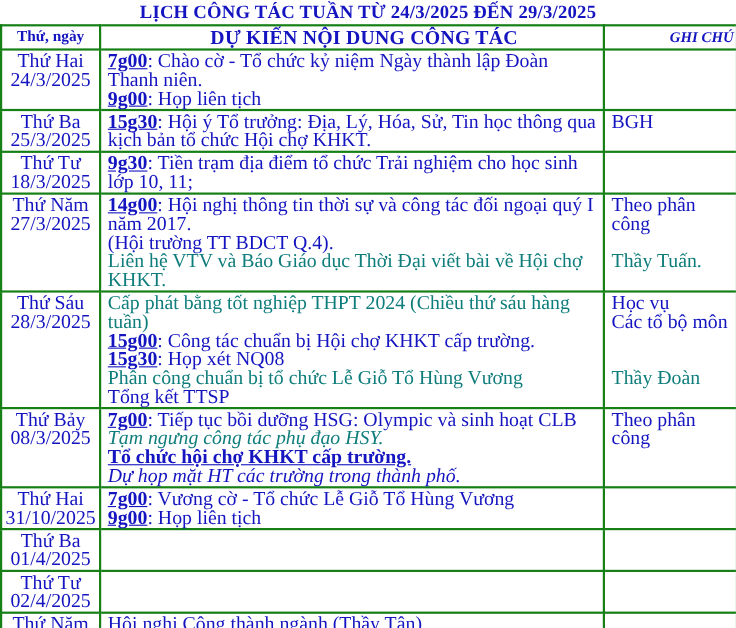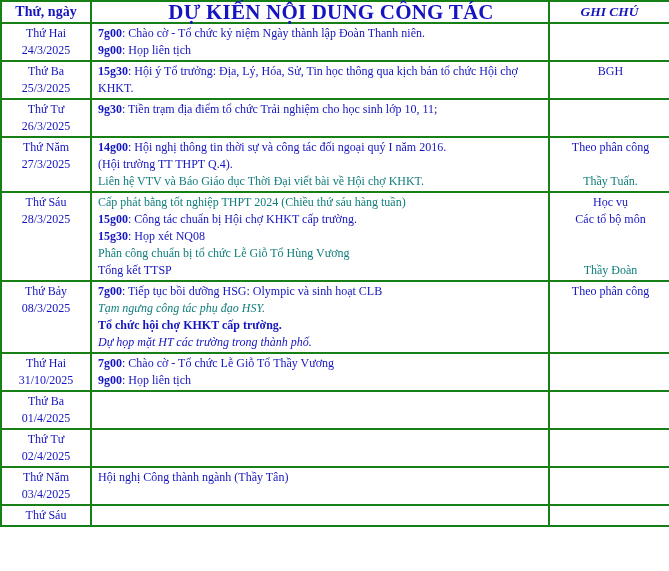--- a/index.html
+++ b/index.html
@@ -13,35 +13,36 @@
   body{margin:0;background:var(--bg);font-family:"Liberation Serif","DejaVu Serif",serif;}
   .page{width:669px;background:var(--bg);}
   .title{
     text-align:center;font-weight:bold;font-size:17px;line-height:20px;
     color:var(--titlec);padding:1px 0 1px 0;letter-spacing:0.2px;
   }
   table.schedule{border-collapse:collapse;width:669px;table-layout:fixed;}
   th,td{border:2px solid var(--green);vertical-align:top;}
   th{color:var(--blue);padding:1px 2px;line-height:18px;}
   th.day-col{font-size:14px;font-weight:bold;}
-  th.content-col{font-size:21px;font-weight:bold;letter-spacing:0.2px;padding-left:24px;}
-  th.note-col{font-size:13.5px;font-weight:bold;font-style:italic;}
-  td.cell{font-size:12px;color:var(--blue);border-radius:10px;}
+  th.content-col{font-size:18px;font-weight:bold;letter-spacing:0.2px;padding-left:24px;}
+  th.note-col{font-size:13.5px;font-weight:bold;font-style:italic;text-align:right;}
+  td.cell{font-size:18px;color:var(--blue);border-radius:10px;}
   td.day{text-align:center;padding:1px 2px;}
   td.content{padding:1px 4px 1px 6px;}
-  td.note{padding:1px 4px 1px 6px;text-align:center;}
+  td.note{padding:1px 4px 1px 6px;}
   .line{line-height:17px;min-height:17px;}
-  .b{font-weight:bold;}
+  .b{font-weight:bold;text-decoration:underline;}
   .i{font-style:italic;}
   .teal{color:var(--teal);}
 </style>
 </head>
 <body>
 
 <div class="page">
+  <div class="title">LỊCH CÔNG TÁC TUẦN TỪ 24/3/2025 ĐẾN 29/3/2025</div>
   <table class="schedule">
     <colgroup>
       <col style="width:90px">
       <col style="width:458px">
       <col style="width:121px">
     </colgroup>
     <thead>
       <tr>
         <th class="day-col">Thứ, ngày</th>
         <th class="content-col">DỰ KIẾN NỘI DUNG CÔNG TÁC</th>
@@ -68,35 +69,35 @@
           <td class="cell content">
             <div class="line"><span class="b">15g30</span><span>: Hội ý Tổ trưởng: Địa, Lý, Hóa, Sử, Tin học thông qua kịch bản tổ chức Hội chợ KHKT.</span></div>
           </td>
           <td class="cell note">
             <div class="line"><span>BGH</span></div>
           </td>
         </tr>
         <tr>
           <td class="cell day">
             <div class="line">Thứ Tư</div>
-            <div class="line">26/3/2025</div>
+            <div class="line">18/3/2025</div>
           </td>
           <td class="cell content">
             <div class="line"><span class="b">9g30</span><span>: Tiền trạm địa điểm tổ chức Trải nghiệm cho học sinh lớp 10, 11;</span></div>
           </td>
           <td class="cell note"></td>
         </tr>
         <tr>
           <td class="cell day">
             <div class="line">Thứ Năm</div>
             <div class="line">27/3/2025</div>
           </td>
           <td class="cell content">
-            <div class="line"><span class="b">14g00</span><span>: Hội nghị thông tin thời sự và công tác đối ngoại quý I năm 2016.</span></div>
-            <div class="line"><span>(Hội trường TT THPT Q.4).</span></div>
+            <div class="line"><span class="b">14g00</span><span>: Hội nghị thông tin thời sự và công tác đối ngoại quý I năm 2017.</span></div>
+            <div class="line"><span>(Hội trường TT BDCT Q.4).</span></div>
             <div class="line"><span class="teal">Liên hệ VTV và Báo Giáo dục Thời Đại viết bài về Hội chợ KHKT.</span></div>
           </td>
           <td class="cell note">
             <div class="line"><span>Theo phân công</span></div>
             <div class="line"><span></span>&nbsp;</div>
             <div class="line"><span class="teal">Thầy Tuấn.</span></div>
           </td>
         </tr>
         <tr>
           <td class="cell day">
@@ -132,21 +133,21 @@
           <td class="cell note">
             <div class="line"><span>Theo phân công</span></div>
           </td>
         </tr>
         <tr>
           <td class="cell day">
             <div class="line">Thứ Hai</div>
             <div class="line">31/10/2025</div>
           </td>
           <td class="cell content">
-            <div class="line"><span class="b">7g00</span><span>: Chào cờ - Tổ chức Lễ Giỗ Tổ Thầy Vương</span></div>
+            <div class="line"><span class="b">7g00</span><span>: Vương cờ - Tổ chức Lễ Giỗ Tổ Hùng Vương</span></div>
             <div class="line"><span class="b">9g00</span><span>: Họp liên tịch</span></div>
           </td>
           <td class="cell note"></td>
         </tr>
         <tr>
           <td class="cell day">
             <div class="line">Thứ Ba</div>
             <div class="line">01/4/2025</div>
           </td>
           <td class="cell content"></td>

